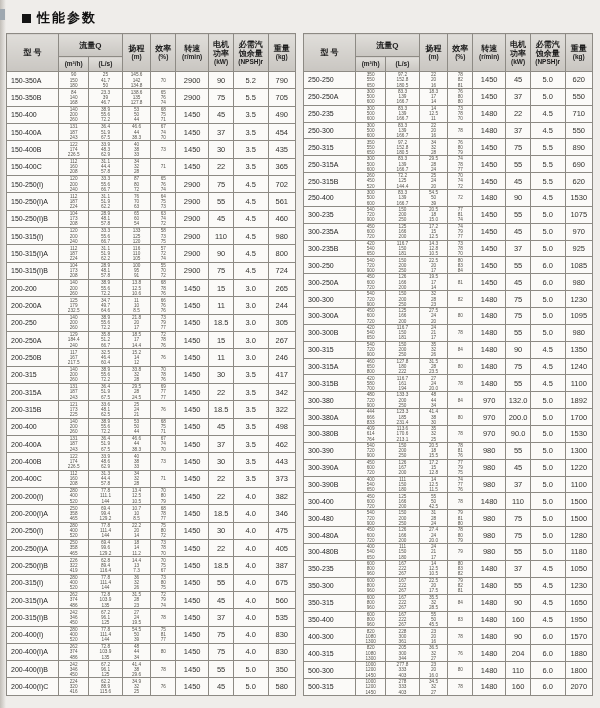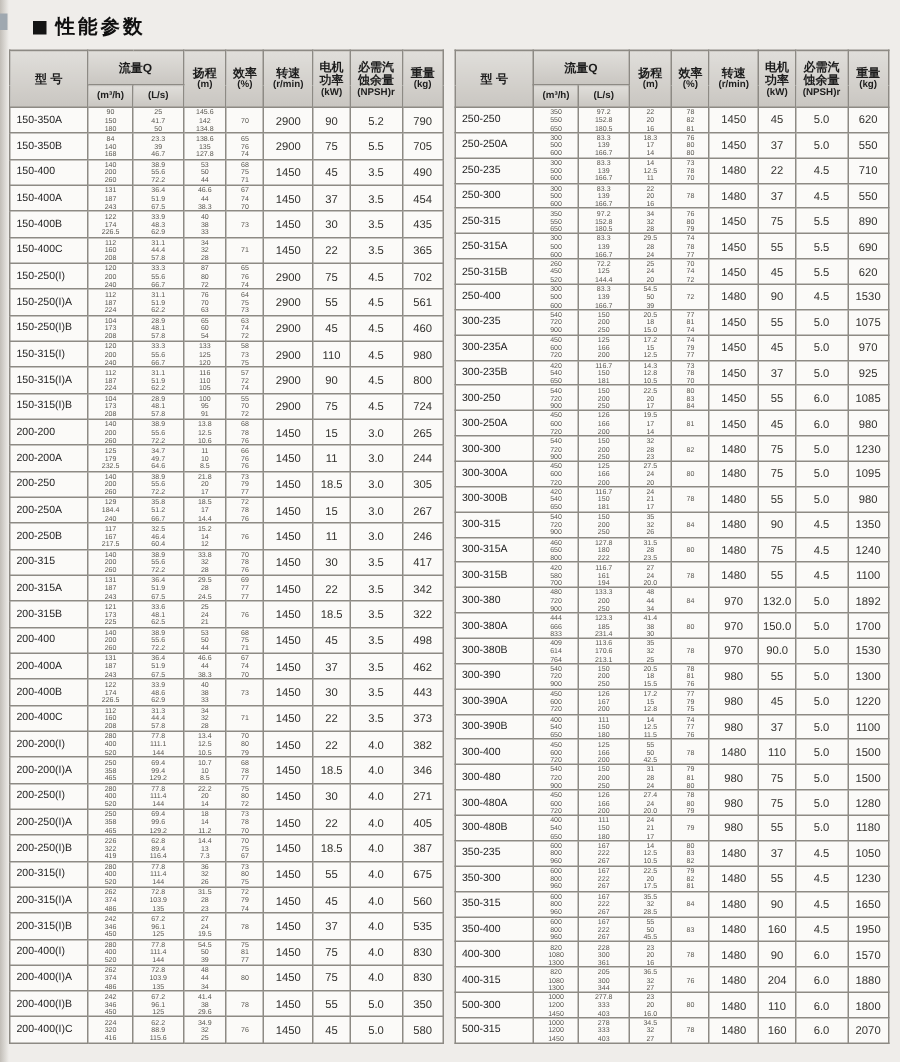--- a/index.html
+++ b/index.html
@@ -806,21 +806,21 @@
               <div>14</div>
             </td>
             <td class="stack">
               <div>75</div>
               <div>80</div>
               <div>72</div>
             </td>
             <td class="single">1450</td>
             <td class="single">30</td>
             <td class="single">4.0</td>
-            <td class="single">271</td>
+            <td class="single">475</td>
           </tr>
           <tr>
             <td class="model">200-250(I)A</td>
             <td class="stack">
               <div>250</div>
               <div>358</div>
               <div>465</div>
             </td>
             <td class="stack">
               <div>69.4</div>
@@ -1636,21 +1636,21 @@
             </td>
             <td class="stack">
               <div>41.4</div>
               <div>38</div>
               <div>30</div>
             </td>
             <td class="stack">
               <div>80</div>
             </td>
             <td class="single">970</td>
-            <td class="single">150.0</td>
+            <td class="single">200.0</td>
             <td class="single">5.0</td>
             <td class="single">1700</td>
           </tr>
           <tr>
             <td class="model">300-380B</td>
             <td class="stack">
               <div>409</div>
               <div>614</div>
               <div>764</div>
             </td>

